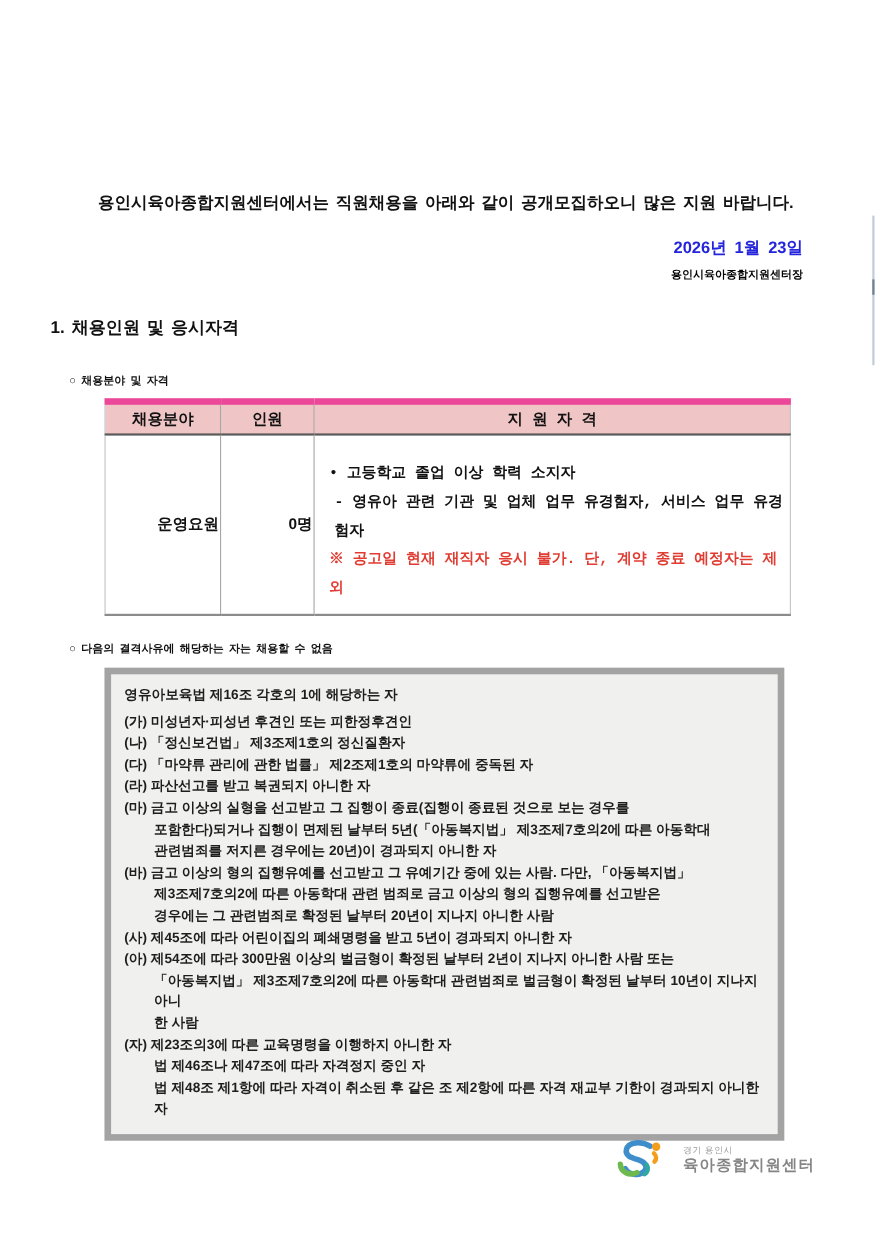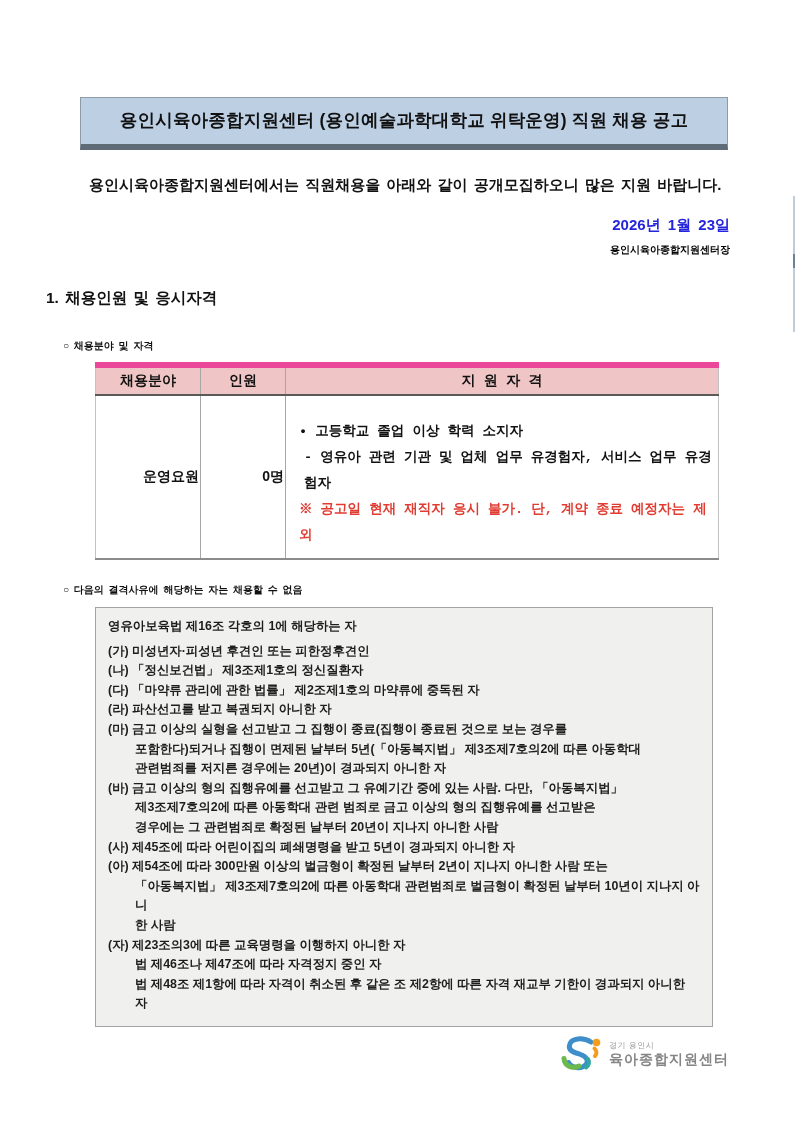--- a/index.html
+++ b/index.html
@@ -56,46 +56,43 @@
   .recruit-table th:last-child,  .recruit-table td:last-child  { border-right:1px solid #c2c2c2;font-family:Liberation Mono, monospace; }
   .cell-center { text-align:right; font-size:14px; font-weight:700; vertical-align:middle; }
   .cell-quals  { vertical-align:middle; padding:14px 6px 0 13px;
                  font-size:13.5px; font-weight:700; line-height:26px; }
   .qual-line2 { padding-left:5px; }
   .qual-note  { color:#e03c32; }
 
   
   .disq-box {
     left:95px; top:607px; width:618px; min-height:377px; box-sizing:border-box;
-    background:#f0f0ee; border:1px solid #a3a3a3;
+    background:#f0f0ee; border:6px solid #a3a3a3;
     padding:9px 12px 12px 12px;
     font-size:12.4px; font-weight:600; line-height:19.6px; color:#1d1d1d;
   }
   .disq-intro { margin-bottom:5px; }
   .disq-cont  { padding-left:27px; }
 
   
   .center-logo { left:558px; top:1035px; display:flex; align-items:center; }
   .logo-mark { width:46px; height:38px; flex:0 0 auto; }
-  .logo-text { margin-left:5px; color:#8a8a8a; }
+  .logo-text { margin-left:17px; color:#8a8a8a; }
   .logo-region { font-size:8px; letter-spacing:0.5px; color:#9a9a9a; }
   .logo-name   { font-size:14px; font-weight:600; letter-spacing:1px; color:#858585; }
 
   
   .artifact { left:793px; top:196px; width:2px; height:136px; background:#c0ccd7; }
   .artifact-dark { position:absolute; left:0; top:58px; width:2px; height:14px; background:#6f8090; }
 </style>
 </head>
 <body>
 
 <div id="page">
 
-  <div class="abs title-box">
-    <span>용인시육아종합지원센터 (용인예술과학대학교 위탁운영) 직원 채용 공고</span>
-  </div>
 
   <div class="abs intro">용인시육아종합지원센터에서는 직원채용을 아래와 같이 공개모집하오니 많은 지원 바랍니다.</div>
 
   <div class="abs date-line">2026년 1월 23일</div>
   <div class="abs signer-line">용인시육아종합지원센터장</div>
 
   <div class="abs sec1-title">1. 채용인원 및 응시자격</div>
 
   <div class="abs sub-head sub1">○ 채용분야 및 자격</div>
 

